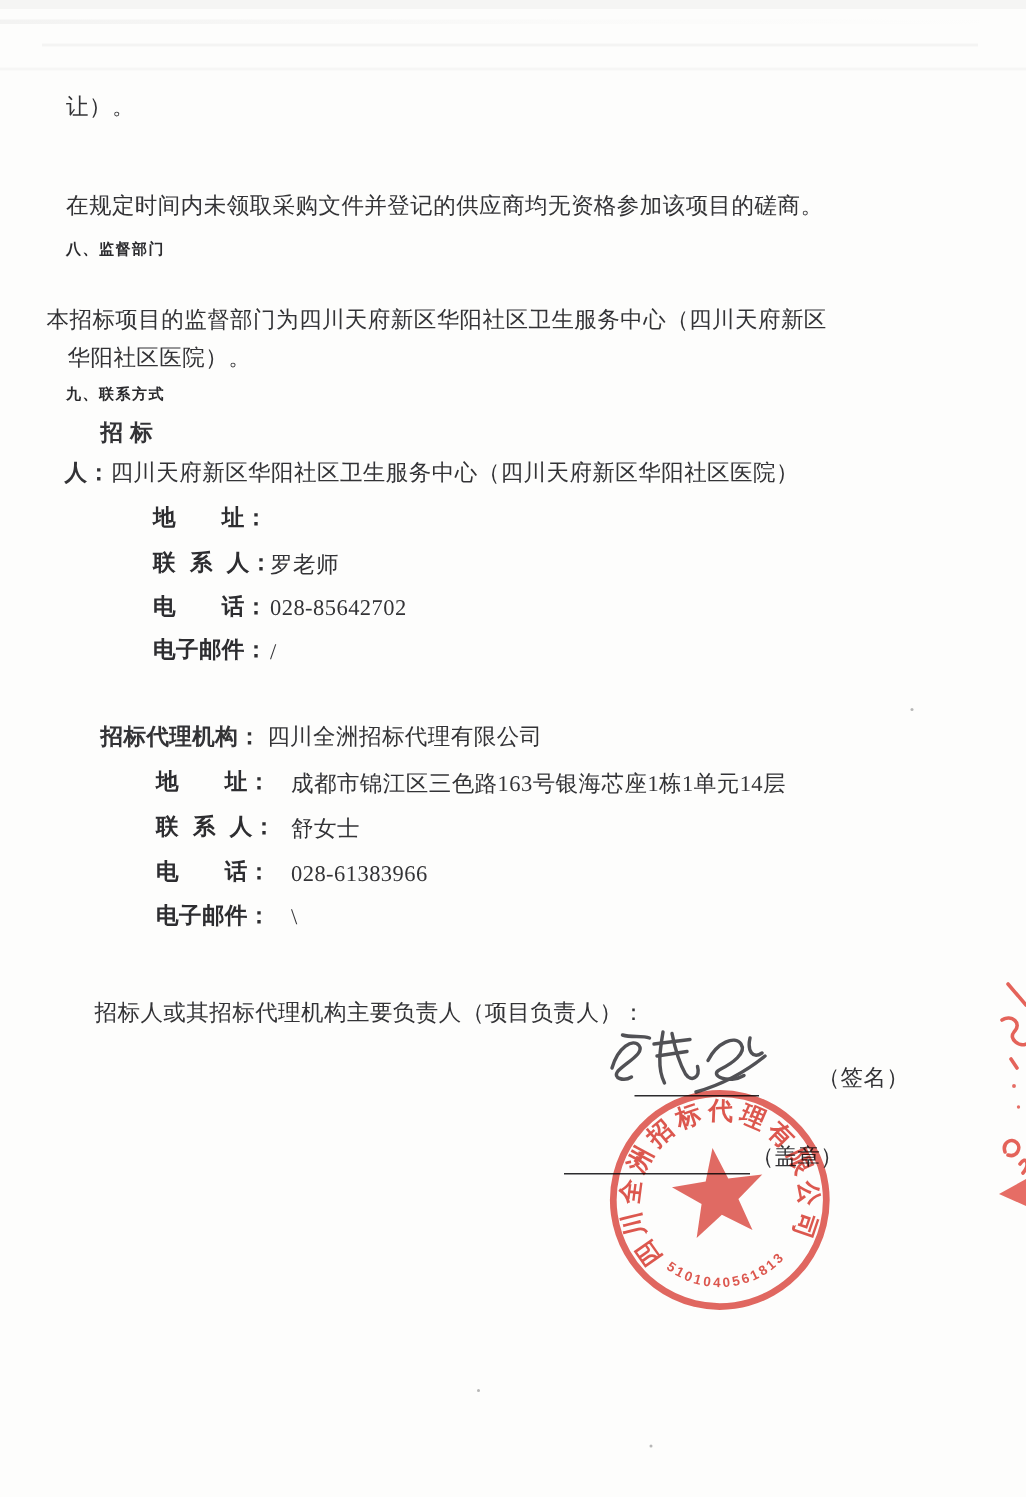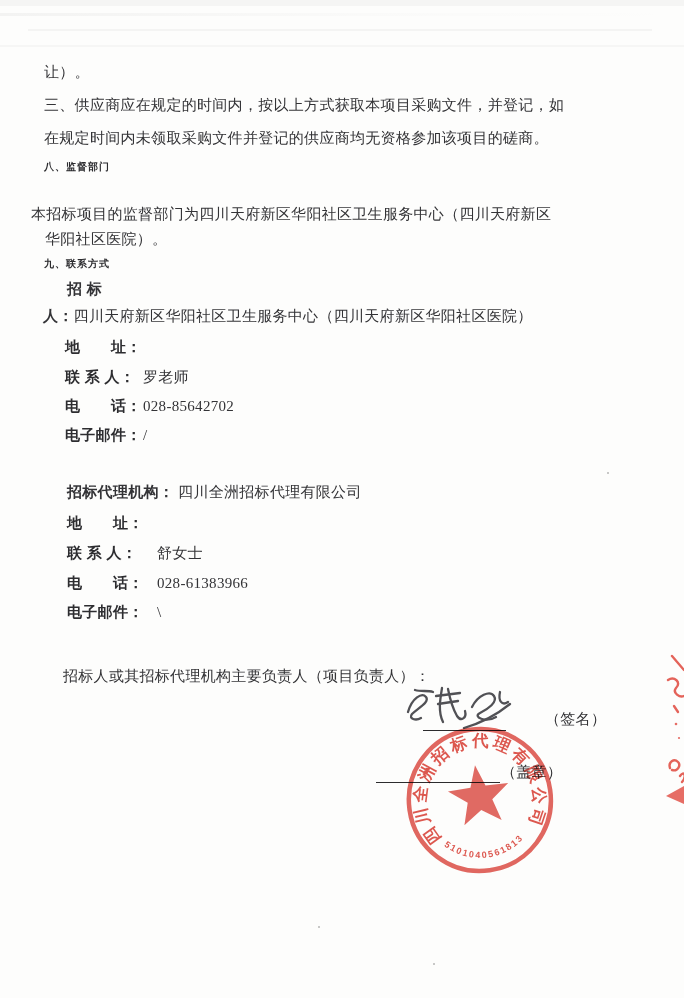--- a/index.html
+++ b/index.html
@@ -9,21 +9,21 @@
     margin:0 auto;
     background:#fdfdfc;
     overflow:hidden;
     font-family:"Liberation Serif","DejaVu Serif",serif;
     color:#333336;
   }
   .line{position:absolute;white-space:nowrap;font-size:15px;line-height:20px;letter-spacing:.3px;}
   .bold{font-weight:bold;}
   .heading{font-family:"Liberation Sans","DejaVu Sans",sans-serif;font-weight:bold;font-size:10px;letter-spacing:1px;color:#2b2b2e;}
   .row{display:flex;align-items:flex-start;}
-  .row .lbl{font-weight:bold;font-family:Liberation Sans, sans-serif;width:78px;flex:0 0 auto;font-size:15px;color:#2d2d30;}
+  .row .lbl{font-weight:bold;font-family:Liberation Mono, monospace;width:78px;flex:0 0 auto;font-size:15px;color:#2d2d30;margin-left:37px;}
   .row .val{font-weight:normal;}
   .val-indent{margin-left:12px;}
   .agency-name{margin-left:4px;}
   
   .streak{position:absolute;pointer-events:none;}
   .s1{top:0;left:0;width:684px;height:6px;background:rgba(100,100,100,.05);}
   .s2{top:13px;left:0;width:684px;height:3px;background:linear-gradient(90deg,rgba(110,110,110,.07),rgba(110,110,110,.02) 55%,rgba(0,0,0,0));}
   .s3{top:29px;left:28px;width:624px;height:2px;background:rgba(0,0,0,.035);}
   .s4{top:45px;left:0;width:684px;height:2px;background:rgba(0,0,0,.028);}
   .speck{position:absolute;border-radius:50%;background:#7d7d7d;opacity:.55;}
@@ -43,21 +43,20 @@
 
   <div class="streak s1"></div>
   <div class="streak s2"></div>
   <div class="streak s3"></div>
   <div class="streak s4"></div>
   <div class="speck" style="left:318px;top:926px;width:2px;height:2px;"></div>
   <div class="speck" style="left:607px;top:472px;width:2px;height:2px;"></div>
   <div class="speck" style="left:433px;top:963px;width:2px;height:2px;"></div>
 
   <div class="line z2" style="left:44px;top:62px;">让）。</div>
-  <div class="line z2" style="left:44px;top:95px;">三、供应商应在规定的时间内，按以上方式获取本项目采购文件，并登记，如</div>
   <div class="line z2" style="left:44px;top:128px;">在规定时间内未领取采购文件并登记的供应商均无资格参加该项目的磋商。</div>
 
   <div class="line heading z2" style="left:44px;top:157px;">八、监督部门</div>
   <div class="line z2" style="left:31px;top:204px;">本招标项目的监督部门为四川天府新区华阳社区卫生服务中心（四川天府新区</div>
   <div class="line z2" style="left:45px;top:229px;">华阳社区医院）。</div>
 
   <div class="line heading z2" style="left:44px;top:254px;">九、联系方式</div>
 
   <div class="line bold z2" style="left:67px;top:279px;font-family:'Liberation Sans','DejaVu Sans',sans-serif;">招 标</div>
   <div class="line z2" style="left:43px;top:306px;">
@@ -77,20 +76,21 @@
   <div class="line row z2" style="left:65px;top:425px;">
     <span class="lbl">电子邮件：</span>
     <span class="val">/</span>
   </div>
 
   <div class="line z2" style="left:67px;top:482px;">
     <span class="bold" style="font-family:'Liberation Sans','DejaVu Sans',sans-serif;">招标代理机构：</span><span class="agency-name">四川全洲招标代理有限公司</span>
   </div>
   <div class="line row z2" style="left:67px;top:513px;">
     <span class="lbl">地　　址：</span>
+    <span class="val val-indent">成都市锦江区三色路163号银海芯座1栋1单元14层</span>
   </div>
   <div class="line row z2" style="left:67px;top:543px;">
     <span class="lbl">联 系 人：</span>
     <span class="val val-indent">舒女士</span>
   </div>
   <div class="line row z2" style="left:67px;top:573px;">
     <span class="lbl">电　　话：</span>
     <span class="val val-indent">028-61383966</span>
   </div>
   <div class="line row z2" style="left:67px;top:602px;">

